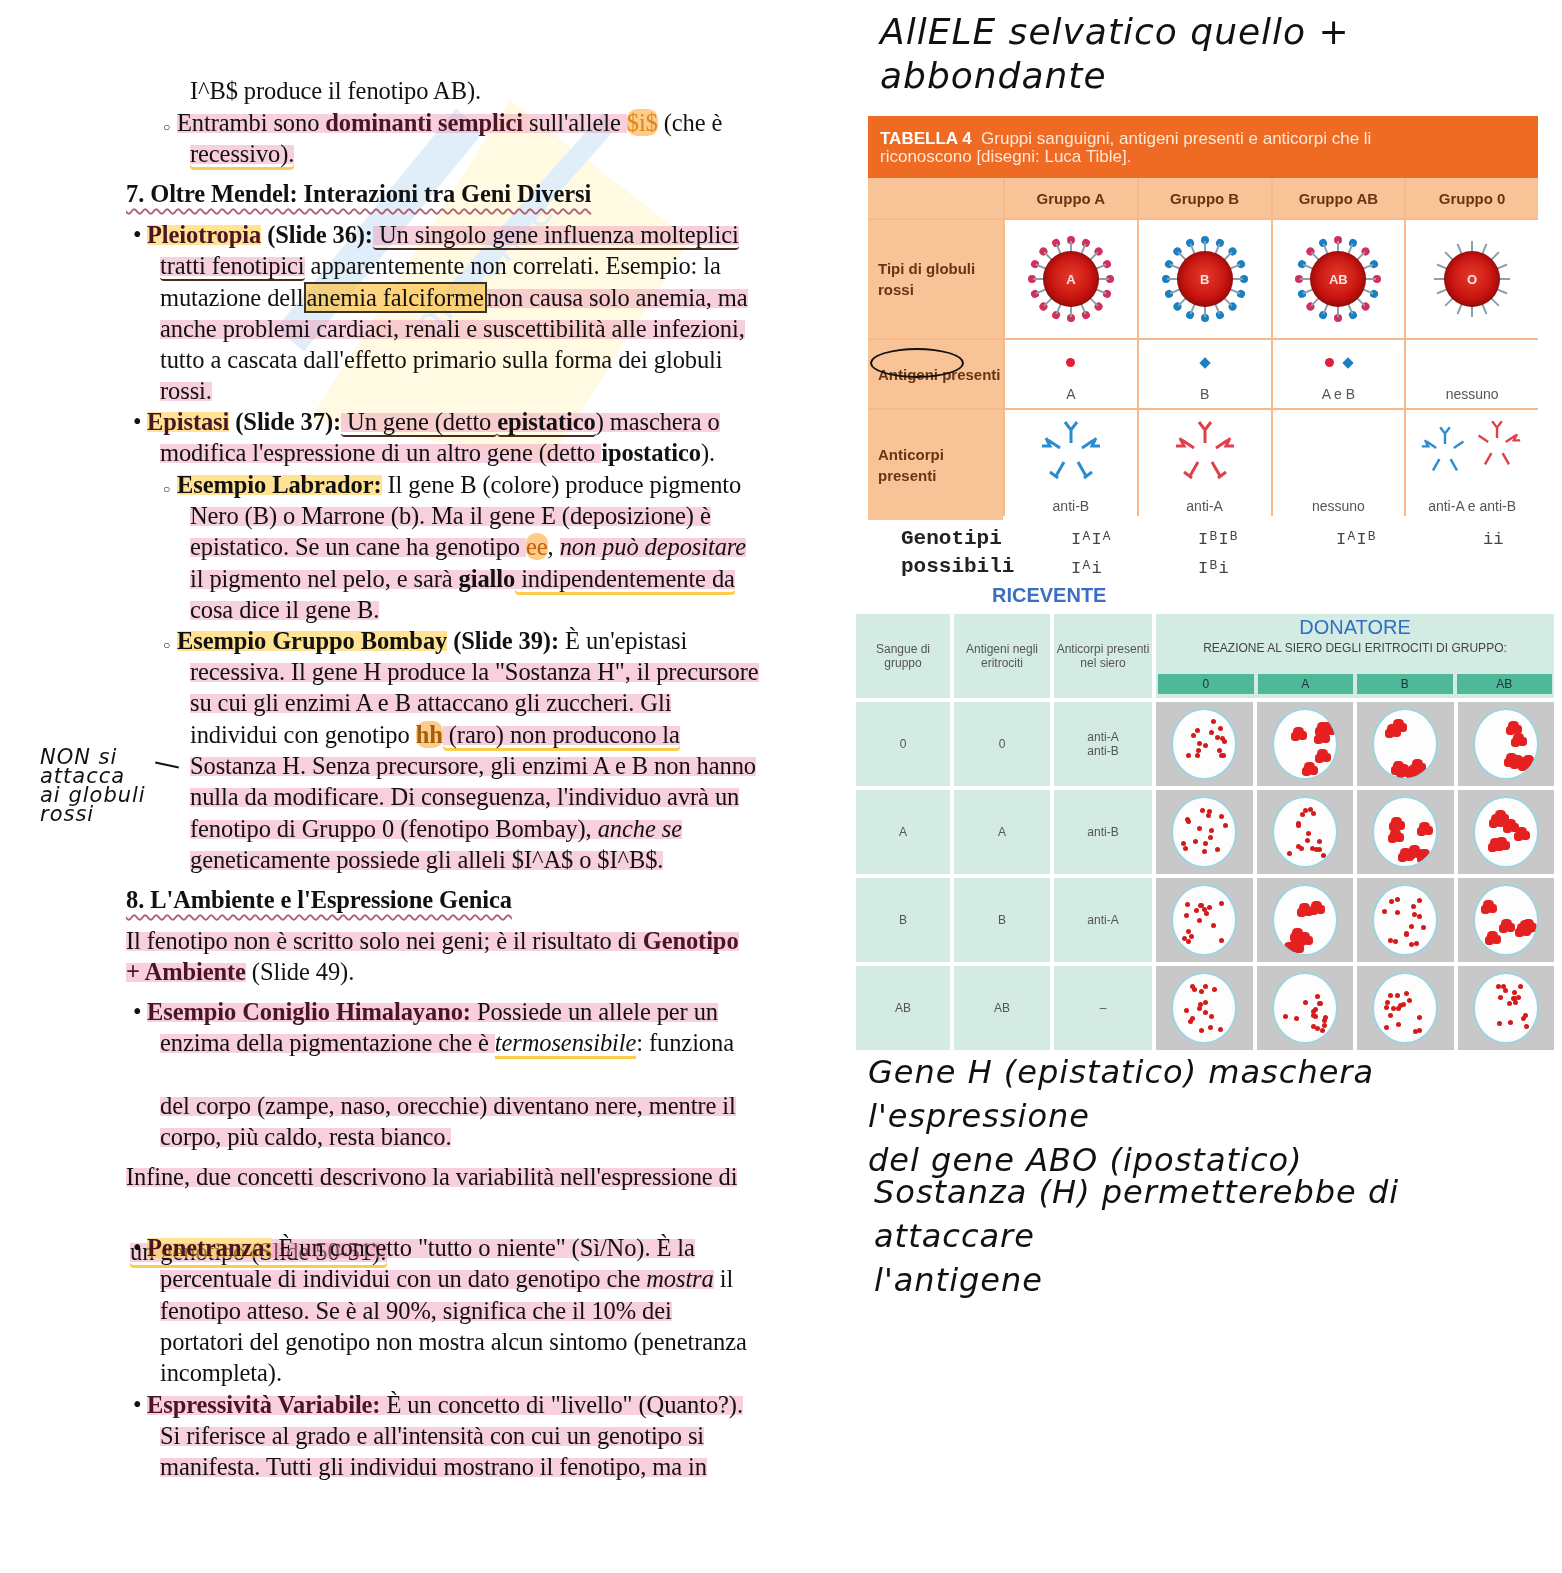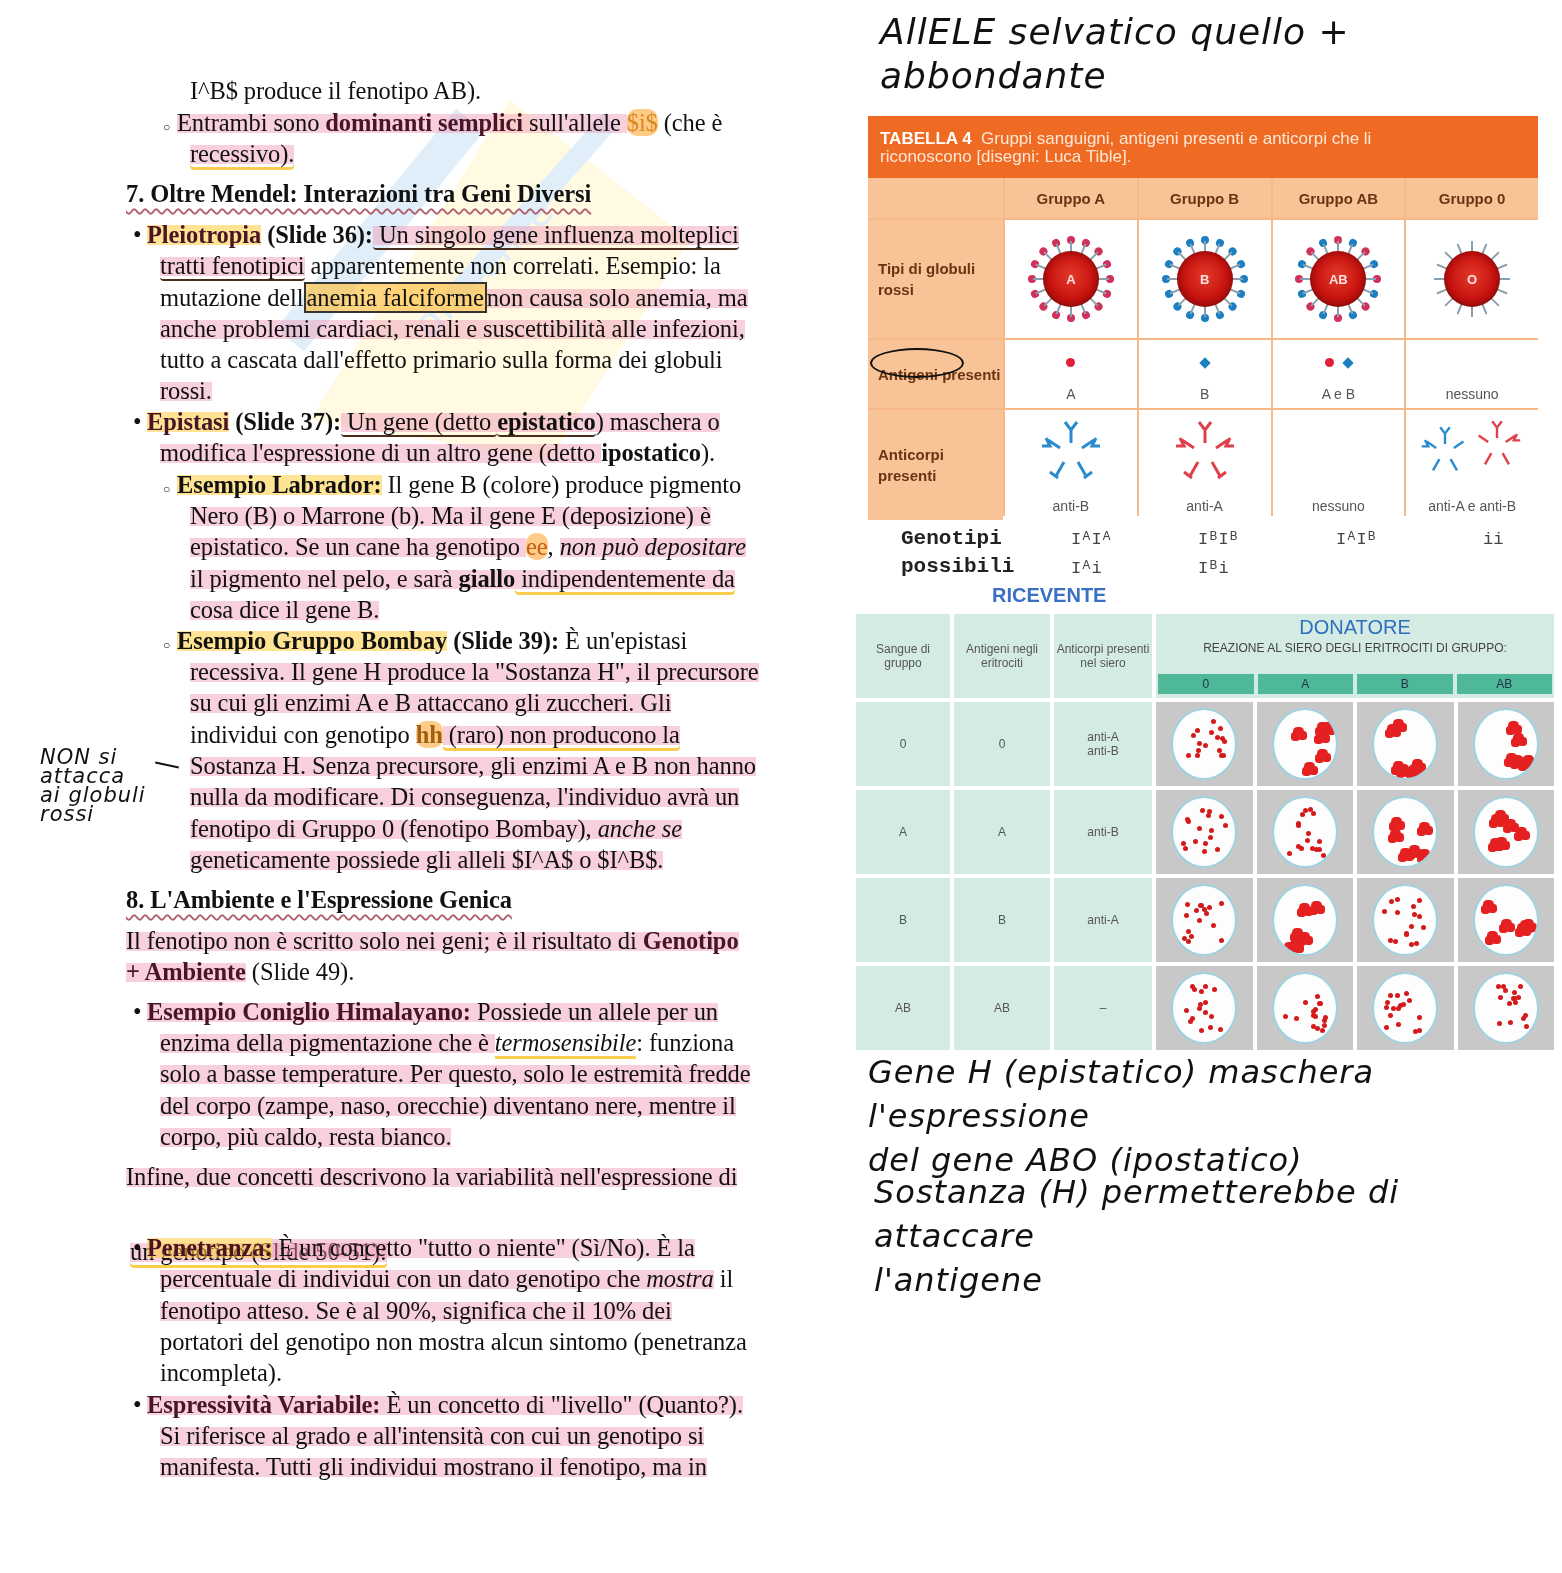--- a/index.html
+++ b/index.html
@@ -120,21 +120,20 @@
   <div class="line" style="left:190px; top:844px;"><span class="hp">geneticamente possiede gli alleli $I^A$ o $I^B$.</span></div>
 
   <div class="line h wavy" style="left:126px; top:884px;">8. L'Ambiente e l'Espressione Genica</div>
   <div class="line" style="left:126px; top:925px;"><span class="hp">Il fenotipo non è scritto solo nei geni; è il risultato di </span><span class="b maroon hp">Genotipo</span></div>
   <div class="line" style="left:126px; top:956px;"><span class="b maroon hp">+ Ambiente</span><span> (Slide 49).</span></div>
 
   <div class="line" style="left:133px; top:996px;">
     <span class="bullet">•</span><span class="b maroon hp">Esempio Coniglio Himalayano:</span><span class="hp"> Possiede un allele per un</span>
   </div>
   <div class="line" style="left:160px; top:1027px;"><span class="hp">enzima della pigmentazione che è </span><span class="i uy">termosensibile</span><span>: funziona</span></div>
-  <div class="line" style="left:160px; top:1058px;"><span class="hp">solo a basse temperature. Per questo, solo le estremità fredde</span></div>
   <div class="line" style="left:160px; top:1090px;"><span class="hp">del corpo (zampe, naso, orecchie) diventano nere, mentre il</span></div>
   <div class="line" style="left:160px; top:1121px;"><span class="hp">corpo, più caldo, resta bianco.</span></div>
 
   <div class="line" style="left:126px; top:1161px;"><span class="hp">Infine, due concetti descrivono la variabilità nell'espressione di</span></div>
   <div class="line" style="left:130px; top:1192px;margin-top:44px;"><span class="hp uy">un genotipo (Slide 50-51):</span></div>
 
   <div class="line" style="left:133px; top:1232px;">
     <span class="bullet">•</span><span class="b maroon hy">Penetranza:</span><span class="hp"> È un concetto "tutto o niente" (Sì/No). È la</span>
   </div>
   <div class="line" style="left:160px; top:1263px;"><span class="hp">percentuale di individui con un dato genotipo che </span><span class="i hp">mostra</span><span> il</span></div>

